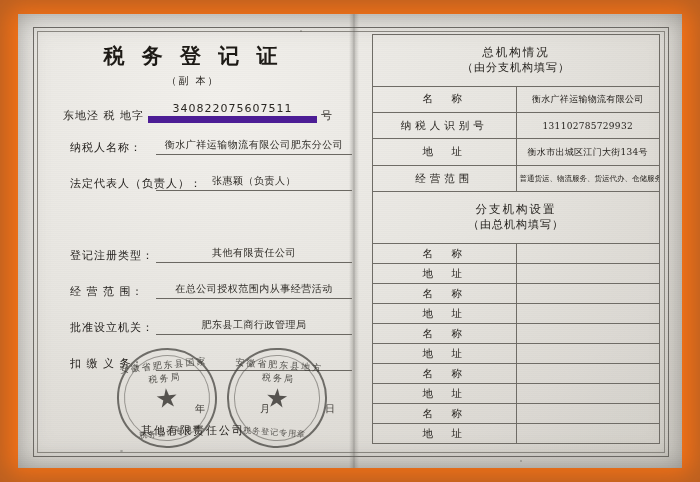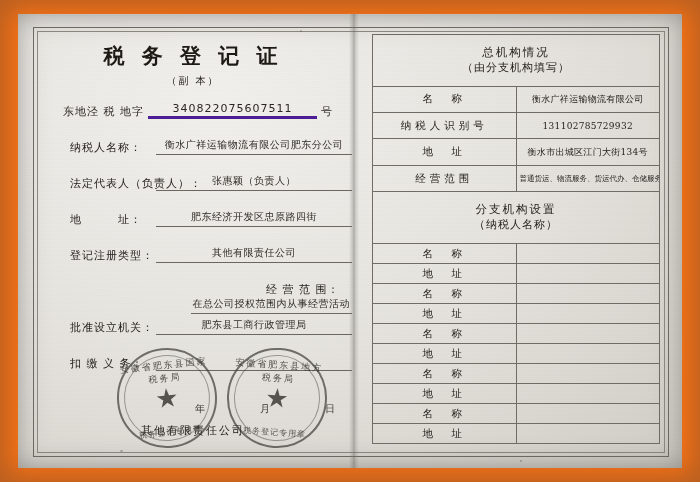--- a/index.html
+++ b/index.html
@@ -93,21 +93,21 @@
     width:270px;
     font-size:11px;
     color:#2a2722;
     display:flex;
     align-items:flex-end;
     gap:4px;
   }
   .numline .lbl{ letter-spacing:1px; }
   .numline .code{
     flex:1;
-    border-bottom:3px solid #4c1d95;
+    border-bottom:7px solid #4c1d95;
     text-align:center;
     font-size:11px;
     padding-bottom:1px;
     letter-spacing:1px;
   }
   .numline .tail{ letter-spacing:1px; }
 
   .field{
     position:absolute;
     left:25px;
@@ -264,31 +264,27 @@
     <div class="field small" style="top:104px;">
       <span class="flabel">纳税人名称：</span>
       <span class="fvalue">衡水广祥运输物流有限公司肥东分公司</span>
     </div>
 
     <div class="field" style="top:140px;">
       <span class="flabel">法定代表人（负责人）：</span>
       <span class="fvalue">张惠颖（负责人）</span>
     </div>
 
-    <div class="field" style="top:176px;">
-      <span class="flabel">地　　　址：</span>
-      <span class="fvalue">肥东经济开发区忠原路四街</span>
-    </div>
 
     <div class="field" style="top:212px;">
       <span class="flabel">登记注册类型：</span>
       <span class="fvalue">其他有限责任公司</span>
     </div>
 
-    <div class="field" style="top:248px;flex-direction:column;">
+    <div class="field" style="top:248px;">
       <span class="flabel">经 营 范 围：</span>
       <span class="fvalue">在总公司授权范围内从事经营活动</span>
     </div>
 
     <div class="field" style="top:284px;">
       <span class="flabel">批准设立机关：</span>
       <span class="fvalue">肥东县工商行政管理局</span>
     </div>
 
     <div class="field" style="top:320px;">
@@ -339,21 +335,21 @@
         <td class="key">地　址</td>
         <td class="val">衡水市出城区江门大街134号</td>
       </tr>
       <tr>
         <td class="key">经营范围</td>
         <td class="val tiny">普通货运、物流服务、货运代办、仓储服务等</td>
       </tr>
       <tr>
         <td class="hdr" colspan="2">
           <span>分支机构设置</span>
-          <span class="sub">（纳税人名称）</span>
+          <span class="sub">（由总机构填写）</span>
         </td>
       </tr>
       <tr>
         <td class="key">名　称</td>
         <td class="val blank"></td>
       </tr>
       <tr>
         <td class="key">地　址</td>
         <td class="val blank"></td>
       </tr>

